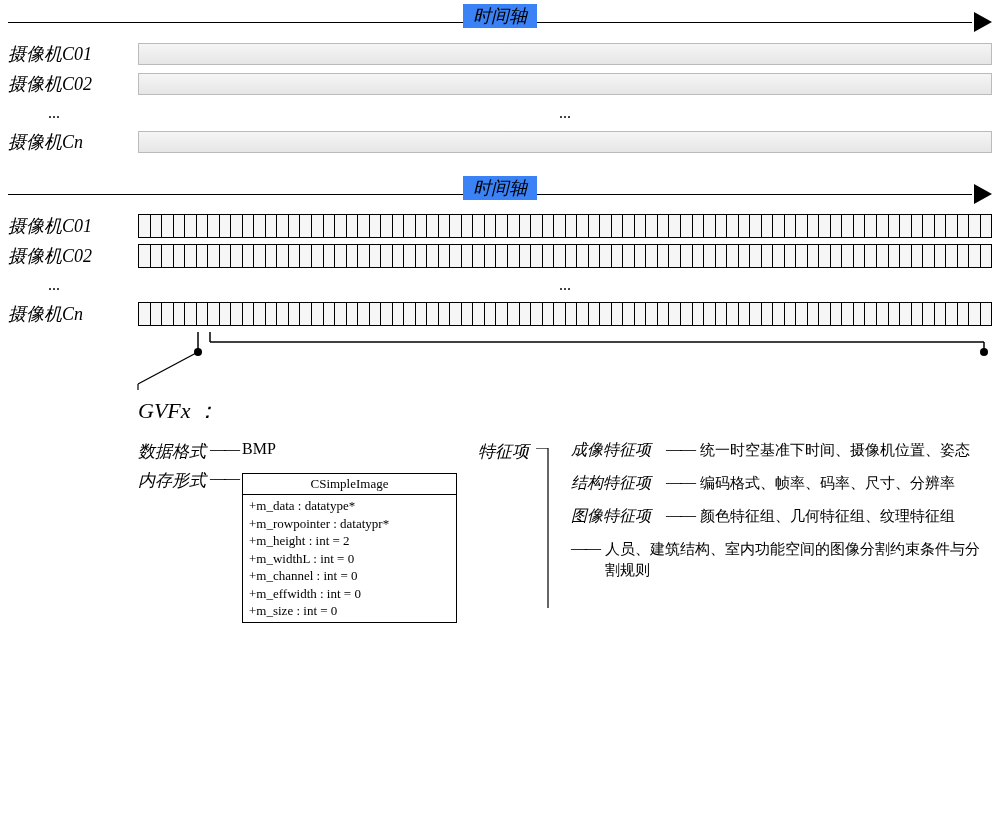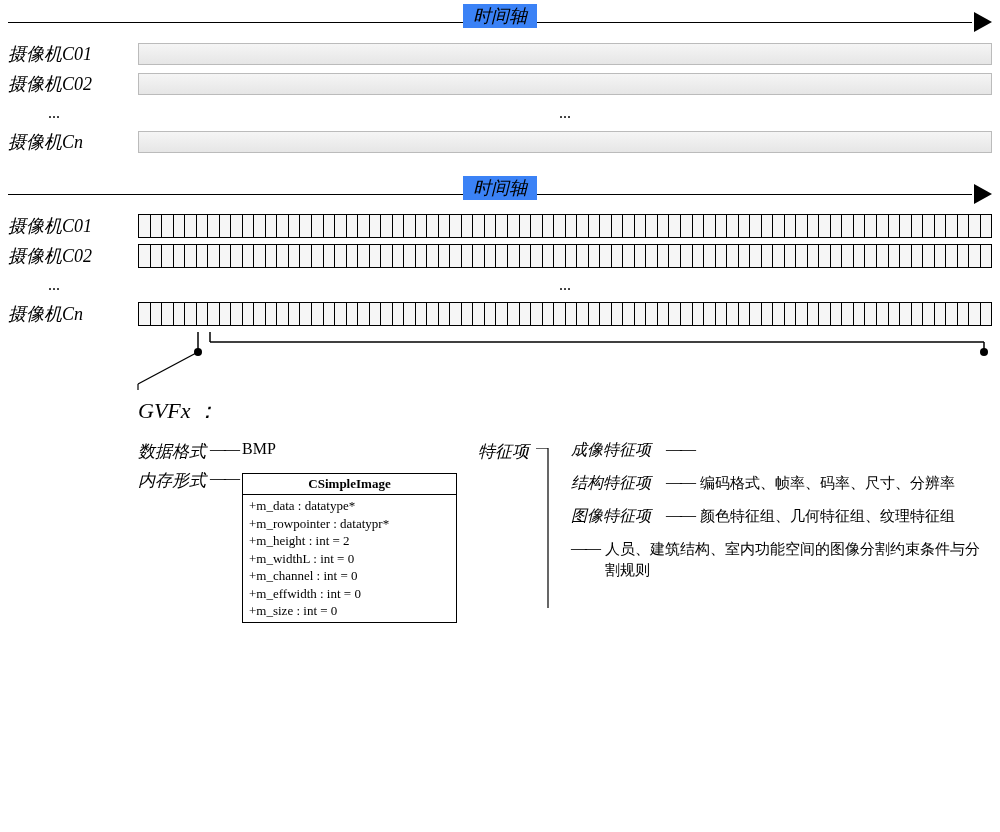--- a/index.html
+++ b/index.html
@@ -28,21 +28,21 @@
     .detail-row { display: flex; align-items: flex-start; margin-bottom: 6px; }
     .dk { font-size: 17px; white-space: nowrap; }
     .dash { margin: 0 4px; letter-spacing: -2px; font-style: normal; }
     .dv { font-size: 16px; font-style: normal; }
     
     .two-col { display: flex; gap: 20px; }
     .left-col { width: 320px; }
     .right-col { flex: 1; }
     
     .class-box { border: 1.5px solid #000; width: 215px; font-style: normal; font-family: "Times New Roman", serif; font-size: 13px; margin-top: 4px; }
-    .class-title { text-align: center; font-weight: bold; padding: 2px 0; border-bottom: 1.5px solid #000; }
+    .class-title { text-align: center; font-weight: normal; padding: 2px 0; border-bottom: 1.5px solid #000; }
     .class-body { padding: 2px 6px; }
     .class-body div { line-height: 1.35; }
     
     .feat-row { display: flex; margin-bottom: 12px; }
     .feat-key { width: 95px; font-size: 16px; }
     .feat-dash { margin-right: 6px; font-style: normal; letter-spacing: -2px; }
     .feat-val { flex: 1; font-size: 15px; font-style: normal; font-family: "SimSun", serif; line-height: 1.4; }
     
     .mem-row { display: flex; align-items: flex-start; }
   </style>
@@ -377,20 +377,21 @@
 
     <div class="right-col" style="position:relative;">
       <div style="display:flex;align-items:flex-start;">
         <div style="width:80px;">
           <span class="dk">特征项</span>
         </div>
         <div style="flex:1;margin-left:13px;" id="feat-list">
             <div class="feat-row">
               <div class="feat-key">成像特征项</div>
               <div class="feat-dash">——</div>
+              <div class="feat-val">统一时空基准下时间、摄像机位置、姿态</div>
             </div>
             <div class="feat-row">
               <div class="feat-key">结构特征项</div>
               <div class="feat-dash">——</div>
               <div class="feat-val">编码格式、帧率、码率、尺寸、分辨率</div>
             </div>
             <div class="feat-row">
               <div class="feat-key">图像特征项</div>
               <div class="feat-dash">——</div>
               <div class="feat-val">颜色特征组、几何特征组、纹理特征组</div>

